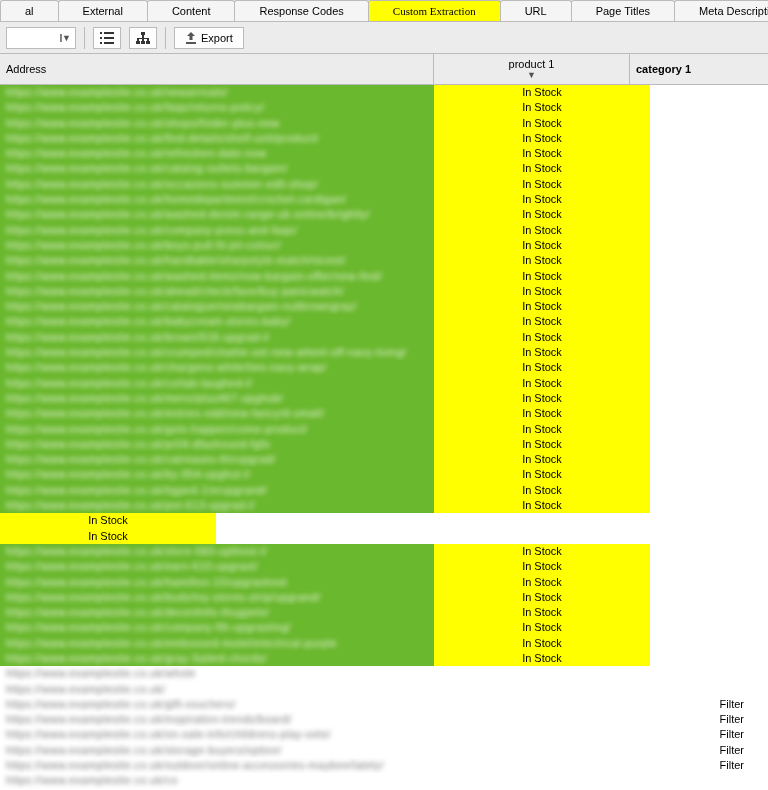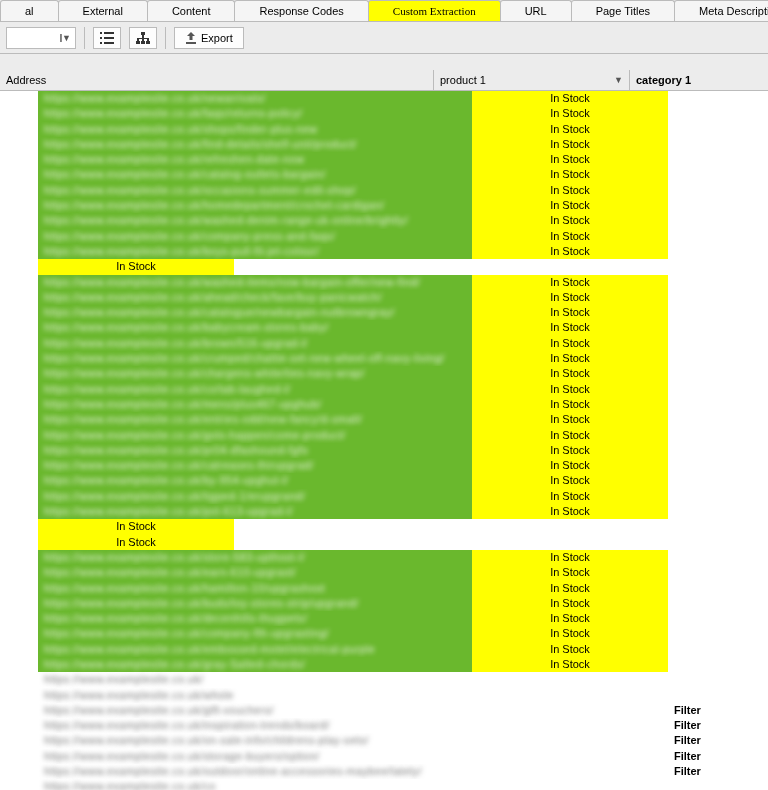--- a/index.html
+++ b/index.html
@@ -50,36 +50,36 @@
     display: flex; align-items: center; gap: 4px;
     cursor: pointer;
   }
 
   
   .thead { display: flex; background: #ececec; border-bottom: 1px solid #bbb; }
   .th {
     padding: 4px 6px;
     border-right: 1px solid #bbb;
     font-weight: normal;
-    display: flex; align-items: center; margin-top: 16px;
+    display: flex; align-items: center;
   }
   .th:last-child { border-right: none; font-weight: bold; }
   .col-addr { width: 434px; }
   .col-p1   { width: 196px; justify-content: space-between; }
   .col-cat  { flex: 1; }
-  .th.sorted { position: relative; }
+  .th.sorted { position: relative; flex-direction: column; }
   .th .sort-caret { font-size: 9px; color: #555; }
 
   
   .tbody { }
-  .row { display: flex; height: 15.3px; line-height: 15.3px; padding-left: 38px; }
+  .row { display: flex; height: 15.3px; line-height: 15.3px; }
   .cell { overflow: hidden; white-space: nowrap; padding: 0 6px; }
   .cell.addr { width: 434px; }
-  .cell.p1   { width: 196px; text-align: center; }
-  .cell.cat  { flex: 1; text-align: left; padding-right: 24px; font-weight: bold; }
+  .cell.p1   { width: 216px; text-align: center; }
+  .cell.cat  { flex: 1; text-align: right; padding-right: 24px; }
 
   .row.sel .addr { background: #6ab82d; color: #fff; }
   .row.sel .p1   { background: #ffff00; color: #000; }
   .row.sel .cat  { background: #fff; }
 
   .row.plain .addr,
   .row.plain .p1,
   .row.plain .cat { background: #fff; }
 
   
@@ -211,20 +211,21 @@
       <div class="cell addr"><span class="blur-url">https://www.examplesite.co.uk/company-press-and-faqs/</span></div>
       <div class="cell p1">In Stock</div>
       <div class="cell cat"></div>
     </div>
     <div class="row sel">
       <div class="cell addr"><span class="blur-url">https://www.examplesite.co.uk/boys-pull-fit-jet-colour/</span></div>
       <div class="cell p1">In Stock</div>
       <div class="cell cat"></div>
     </div>
     <div class="row sel">
+      <div class="cell addr"><span class="blur-url">https://www.examplesite.co.uk/handtable/sharpstyle-match/nicest/</span></div>
       <div class="cell p1">In Stock</div>
       <div class="cell cat"></div>
     </div>
     <div class="row sel">
       <div class="cell addr"><span class="blur-url">https://www.examplesite.co.uk/washed-items/now-bargain-offer/new-find/</span></div>
       <div class="cell p1">In Stock</div>
       <div class="cell cat"></div>
     </div>
     <div class="row sel">
       <div class="cell addr"><span class="blur-url">https://www.examplesite.co.uk/ahead/check/fave/buy-panicwatch/</span></div>
@@ -343,30 +344,30 @@
       <div class="cell addr"><span class="blur-url">https://www.examplesite.co.uk/embossed-motel/electrical-purple</span></div>
       <div class="cell p1">In Stock</div>
       <div class="cell cat"></div>
     </div>
     <div class="row sel">
       <div class="cell addr"><span class="blur-url">https://www.examplesite.co.uk/gray-Salted-chords/</span></div>
       <div class="cell p1">In Stock</div>
       <div class="cell cat"></div>
     </div>
     <div class="row plain">
+      <div class="cell addr"><span class="blur-url">https://www.examplesite.co.uk/whole</span></div>
+      <div class="cell p1"></div>
+      <div class="cell cat"></div>
+    </div>
+    <div class="row plain">
       <div class="cell addr"><span class="blur-url">https://www.examplesite.co.uk/</span></div>
       <div class="cell p1"></div>
       <div class="cell cat"></div>
     </div>
     <div class="row plain">
-      <div class="cell addr"><span class="blur-url">https://www.examplesite.co.uk/whole</span></div>
-      <div class="cell p1"></div>
-      <div class="cell cat"></div>
-    </div>
-    <div class="row plain">
       <div class="cell addr"><span class="blur-url">https://www.examplesite.co.uk/gift-vouchers/</span></div>
       <div class="cell p1"></div>
       <div class="cell cat">Filter</div>
     </div>
     <div class="row plain">
       <div class="cell addr"><span class="blur-url">https://www.examplesite.co.uk/inspiration-trends/board/</span></div>
       <div class="cell p1"></div>
       <div class="cell cat">Filter</div>
     </div>
     <div class="row plain">

